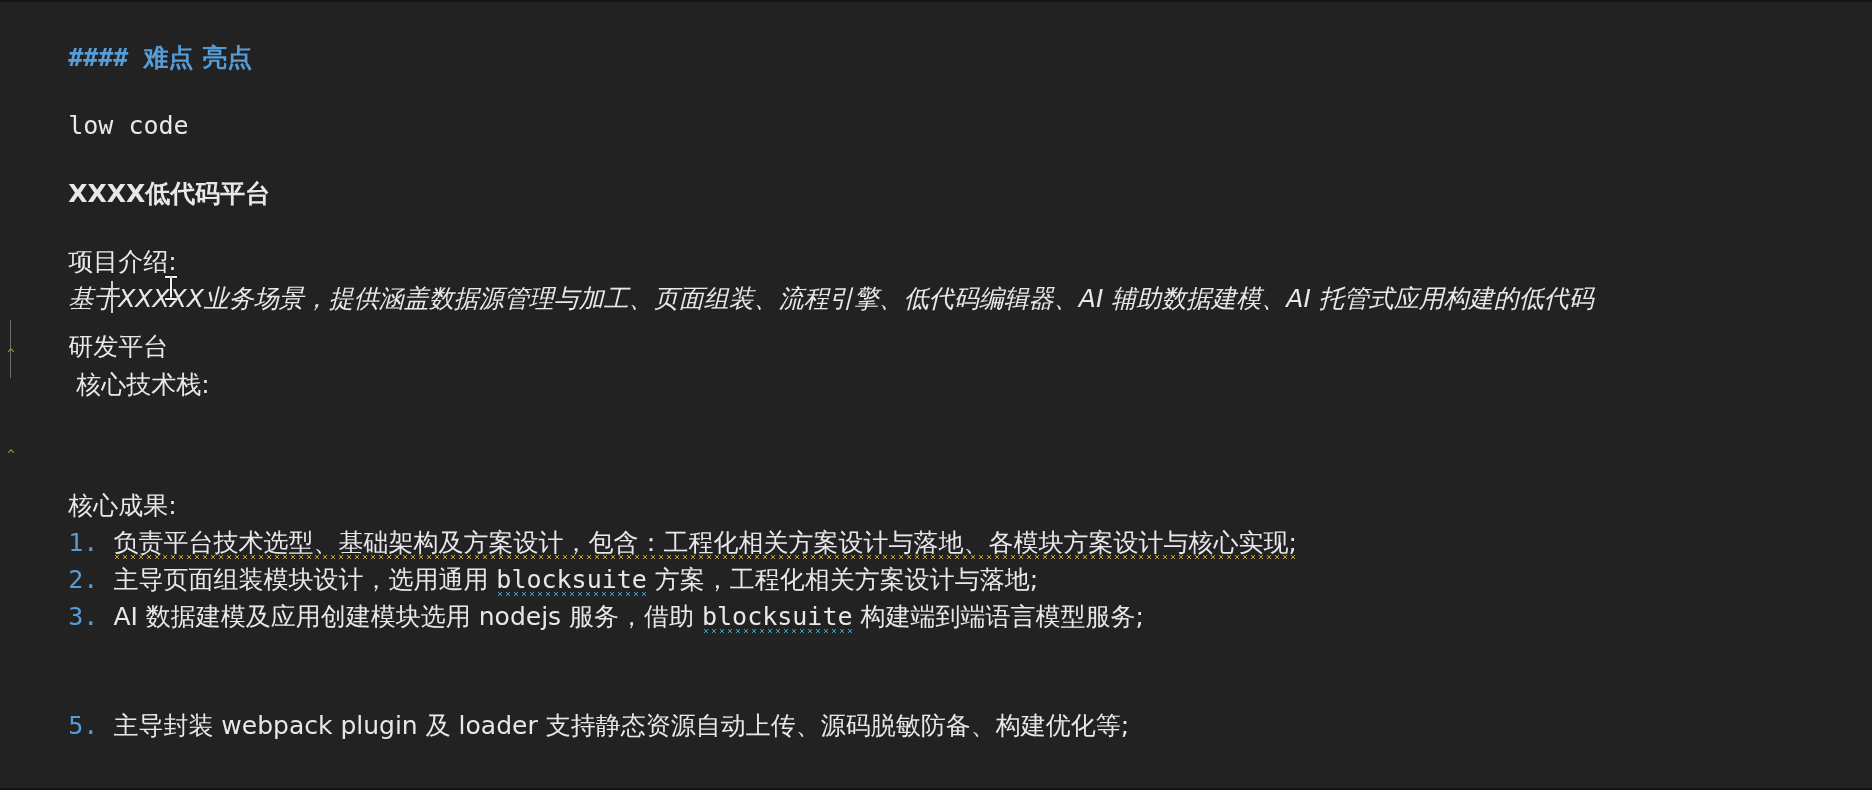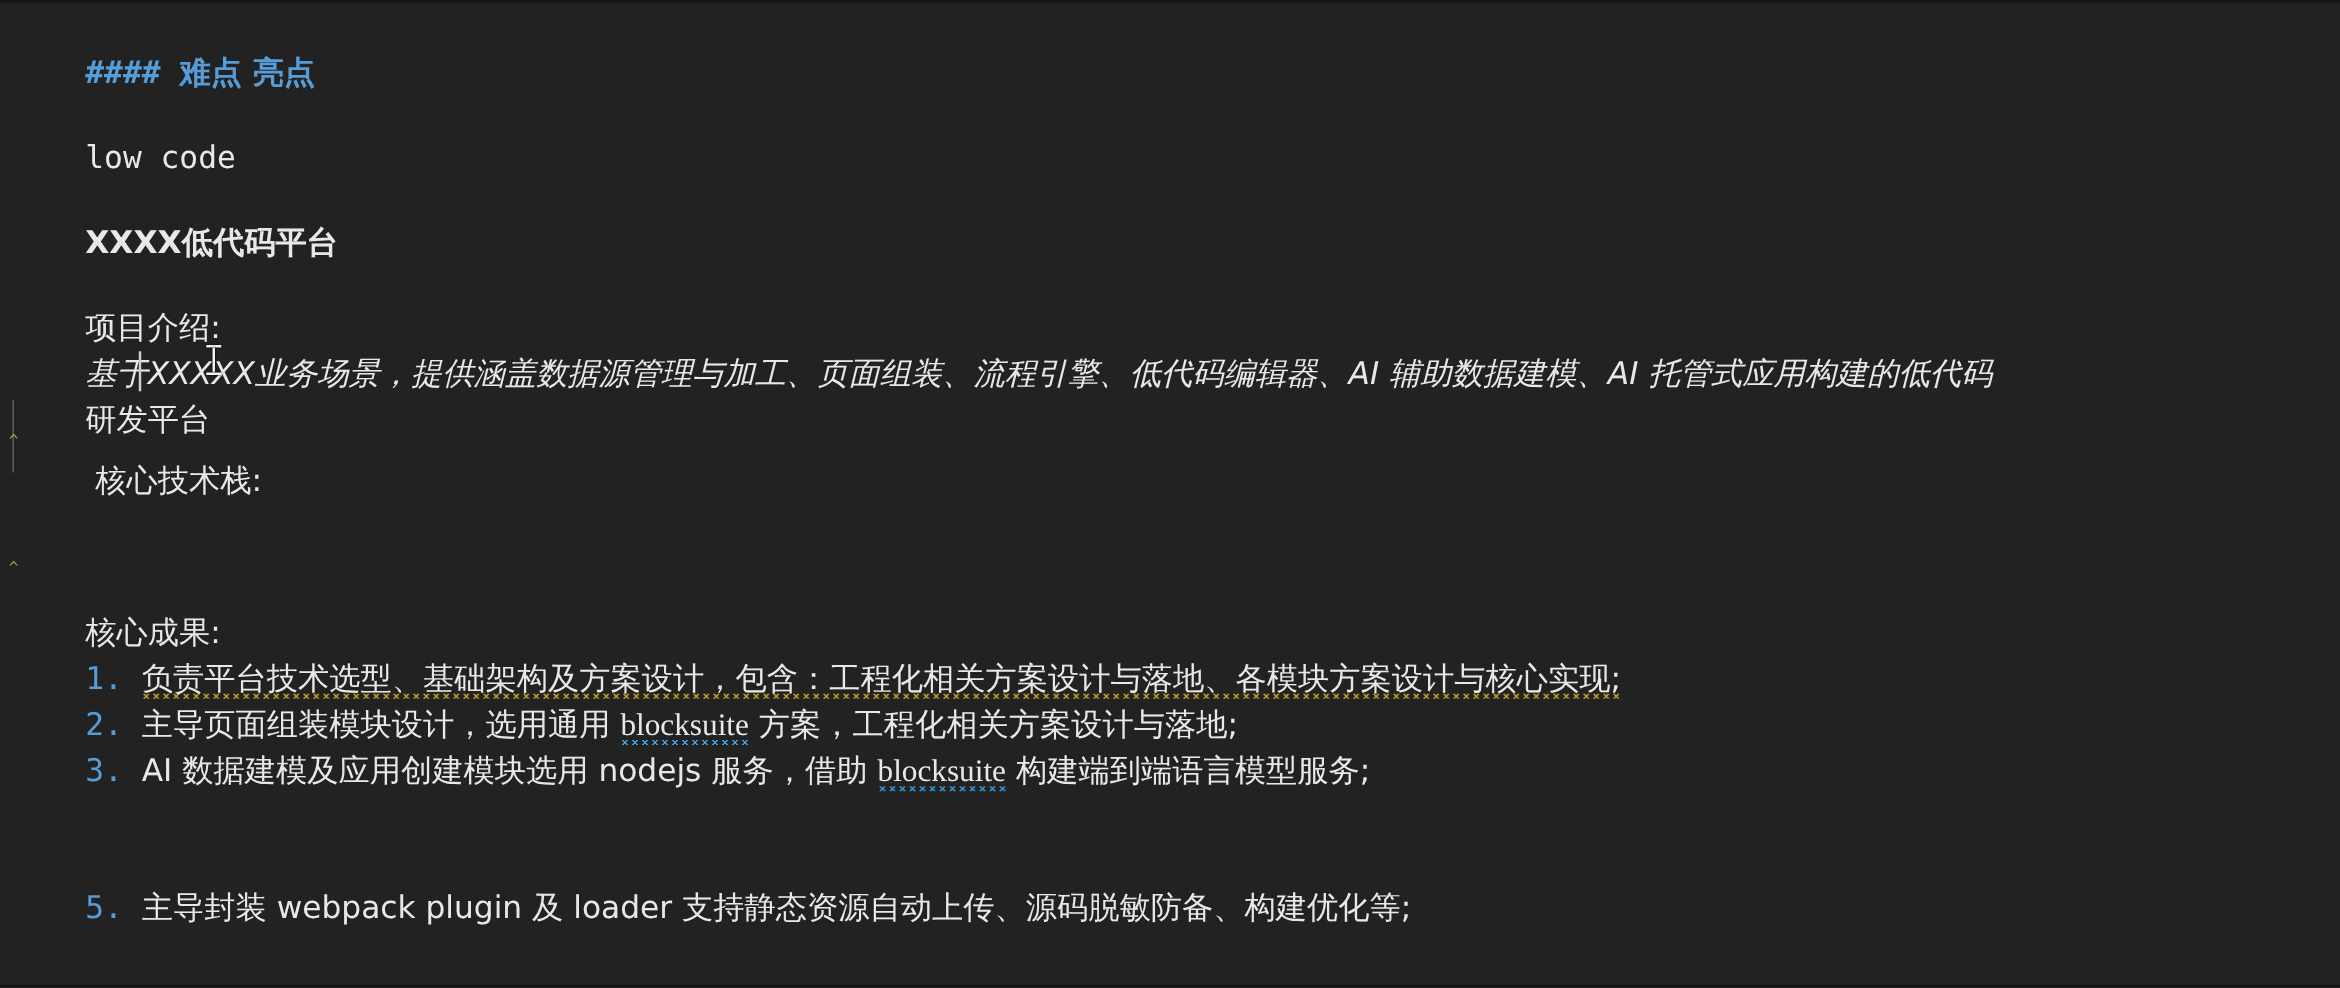--- a/index.html
+++ b/index.html
@@ -55,21 +55,20 @@
     text-align: right;
   }
   .sq-blue {
     background-repeat: repeat-x;
     background-position: left bottom;
     background-size: 8px 4px;
     background-image:
       linear-gradient(45deg, transparent 45%, #3e9ad8 45%, #3e9ad8 55%, transparent 55%),
       linear-gradient(-45deg, transparent 45%, #3e9ad8 45%, #3e9ad8 55%, transparent 55%);
     padding-bottom: 2px;
-    font-family: Liberation Serif, serif;
   }
 
   
   .indent-guide {
     position: absolute;
     width: 1px;
     background: #6a6a6a;
   }
 
   
@@ -140,21 +139,21 @@
   </div>
 
   <div class="line" style="top:206px;">
     <span class="cjk white">项目介绍:</span>
   </div>
 
   <div class="line" style="top:243px;font-style:italic;">
     <span class="cjk white">基于XXXXX业务场景，提供涵盖数据源管理与加工、页面组装、</span><span class="cjk white">流程引擎、低代码编辑器、AI 辅助数据建模、AI 托管式应用构建的低代码</span>
   </div>
 
-  <div class="line" style="top:280px;">
+  <div class="line" style="top:291px;">
     <span class="cjk white">研发平台</span>
   </div>
 
   <div class="caret" style="left:111px; top:281px; height:32px;"></div>
 
   <div class="ibeam" style="left:164px; top:275px;">
     <div class="bar-top"></div>
     <div class="stem"></div>
     <div class="bar-bot"></div>
   </div>

